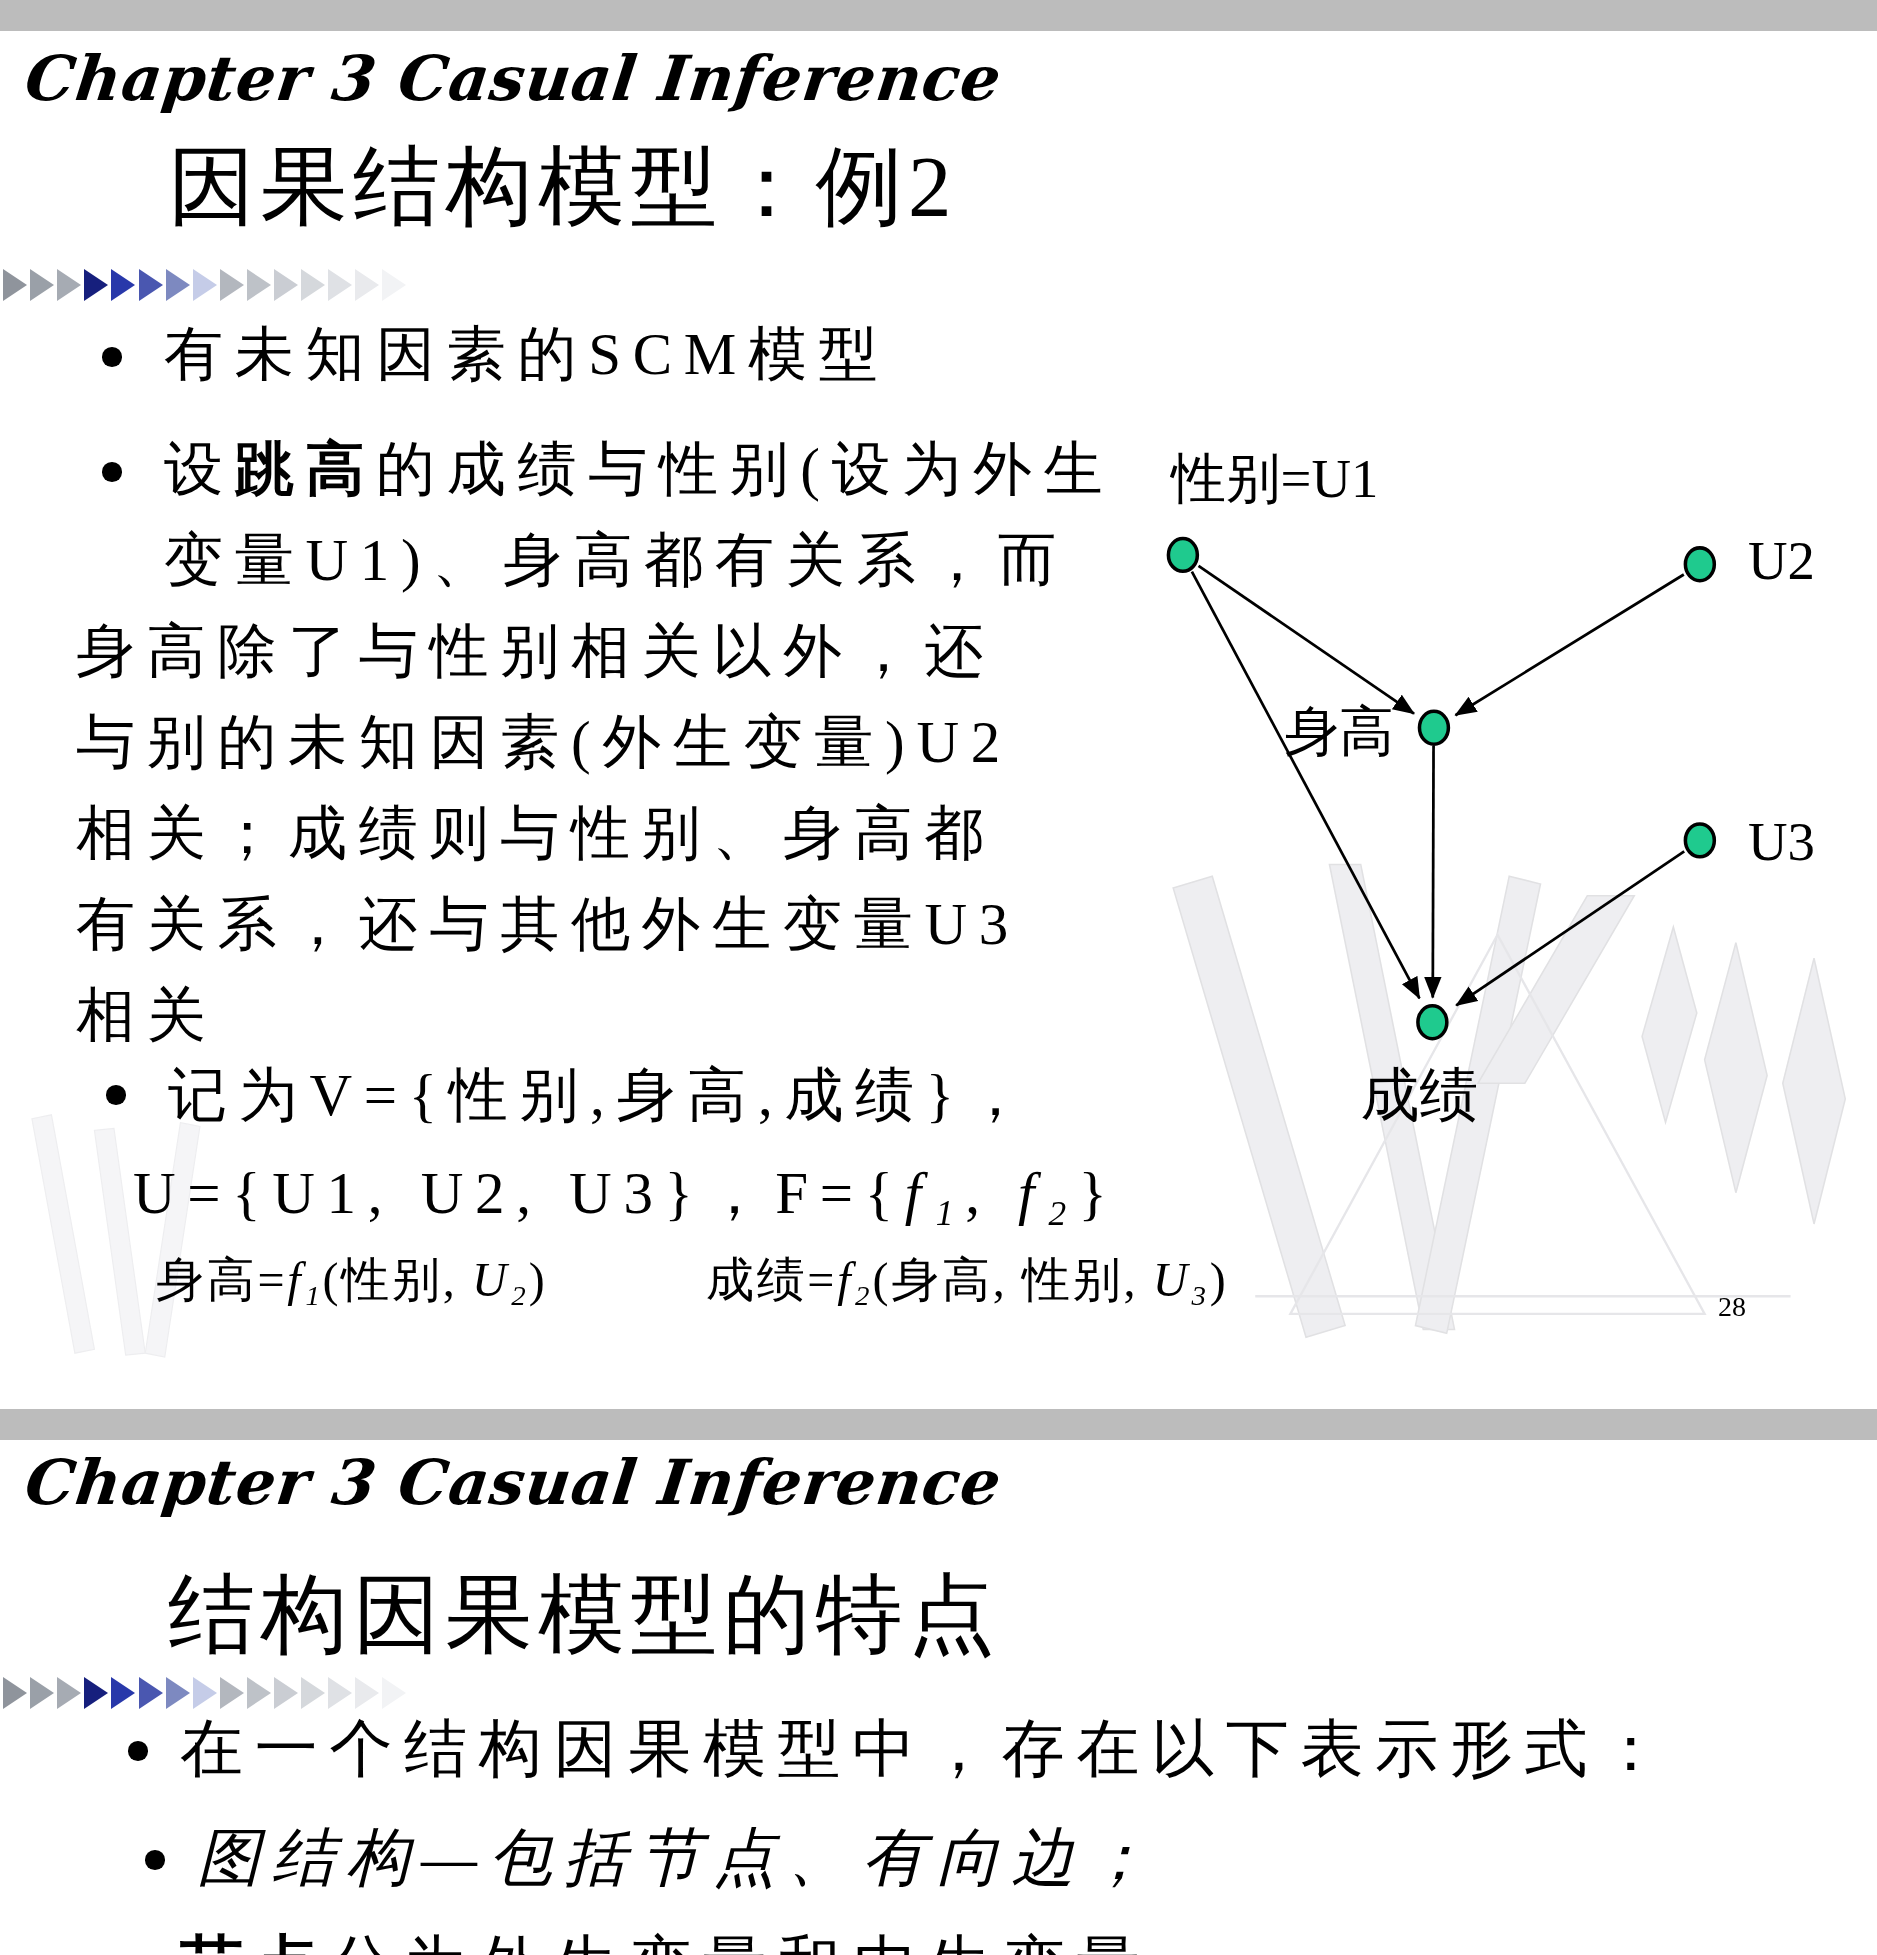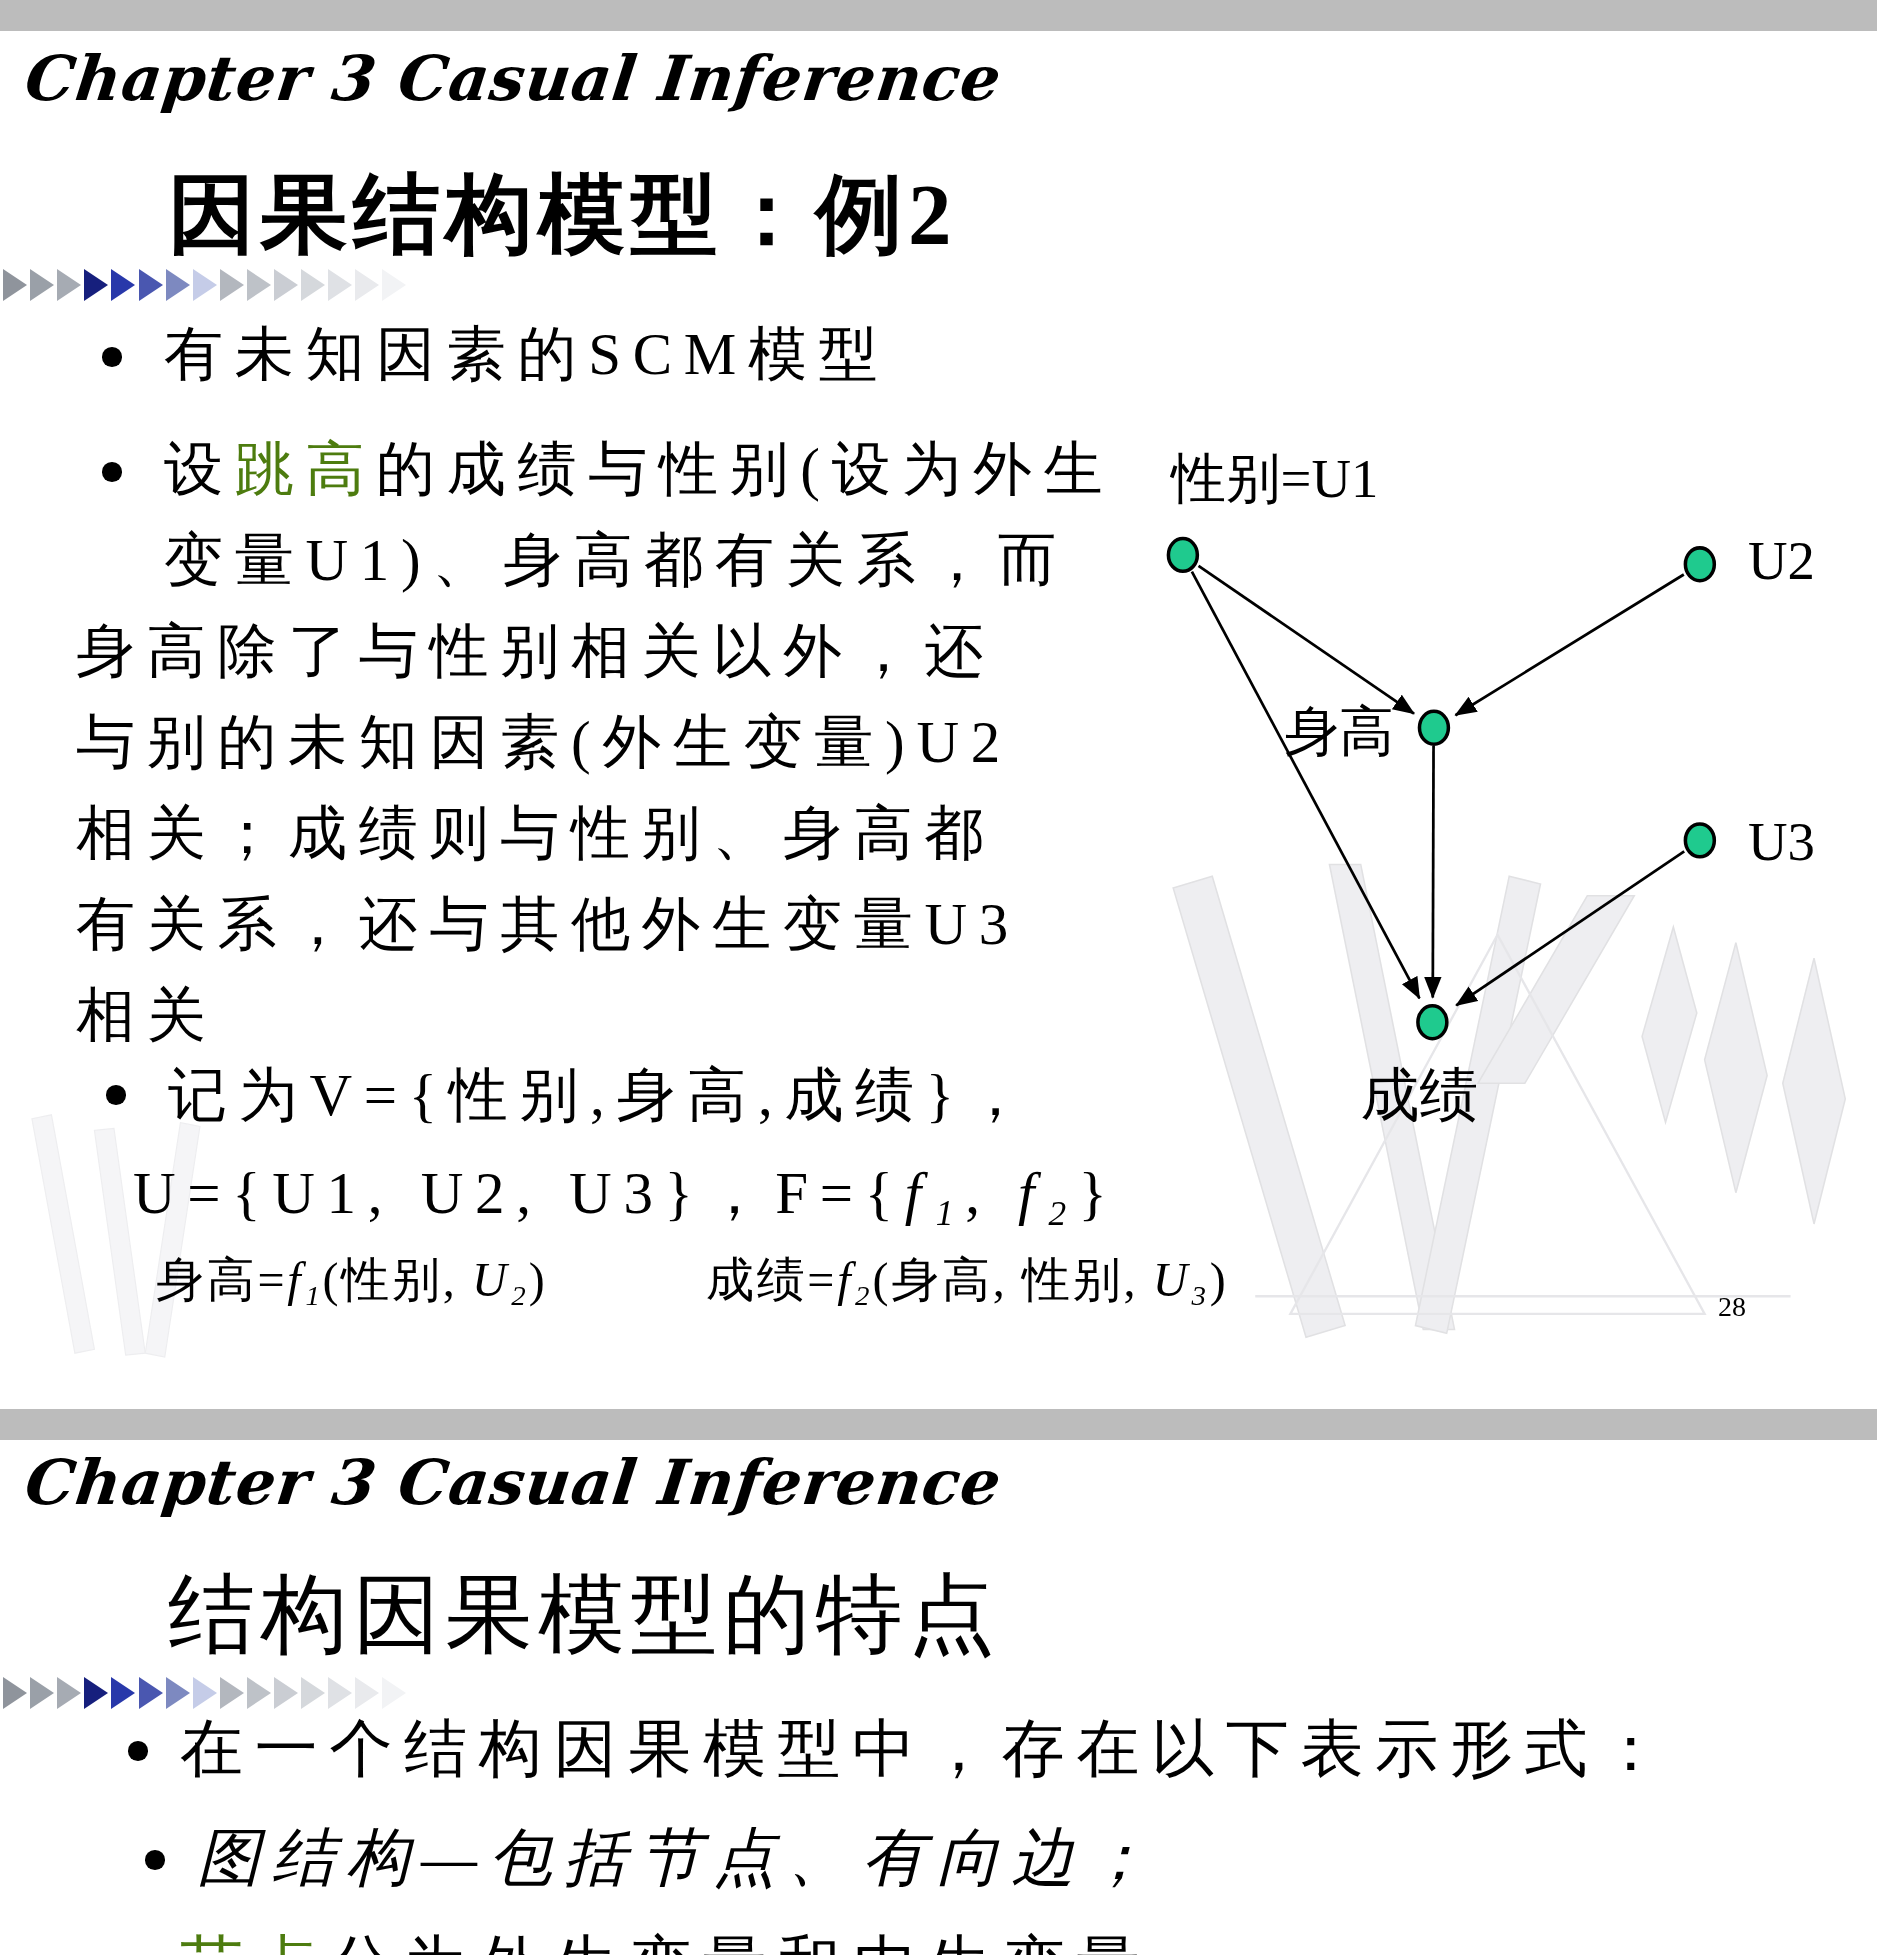--- a/index.html
+++ b/index.html
@@ -10,36 +10,36 @@
   #band-sep{top:1409px;}
 
   .script-header{position:absolute;left:26px;font-family:"DejaVu Serif",serif;
     font-style:italic;font-weight:bold;font-size:62px;letter-spacing:0.8px;
     transform:skewX(-7deg);white-space:nowrap;z-index:2;}
   #header1{top:42px;}
   #header2{top:1446px;}
 
   .slide-title{position:absolute;left:168px;font-size:87px;letter-spacing:5.5px;
     white-space:nowrap;z-index:2;}
-  #title1{top:156px;font-weight:bold;}
+  #title1{top:128px;}
   #title2{top:1556px;}
 
   .chevrons{position:absolute;left:3.1px;display:flex;align-items:center;z-index:2;}
   #chev1{top:269px;}
   #chev2{top:1677px;}
   .chev{width:0;height:0;border-top:16.4px solid transparent;border-bottom:16.4px solid transparent;
     border-left:24px solid #999;margin-right:3.1px;}
 
   .bullet{position:absolute;z-index:3;font-size:59px;letter-spacing:11.7px;
     line-height:91px;white-space:nowrap;}
   .s2 .bullet{font-size:63px;letter-spacing:11.7px;line-height:93px;}
   .bullet .dot{position:absolute;width:19.6px;height:19.6px;border-radius:50%;background:#000;
     left:-62px;top:38px;}
   .s2 .bullet .dot{left:-52px;top:38px;}
-  .red{color:#4d7c0f;}
+  .red{color:#000000;font-weight:bold;}
   .out{margin-left:-88px;}
   .out2{margin-left:-35px;text-align:center;}
 
   .formula-row{position:absolute;top:1248px;left:156px;font-size:48px;letter-spacing:2.7px;
     white-space:nowrap;z-index:3;}
   .formula-gap{display:inline-block;width:129px;}
   .fit{font-style:italic;}
 
   .page-num{position:absolute;font-size:28px;letter-spacing:0;z-index:3;}
   #page28{left:1718px;top:1291px;}

